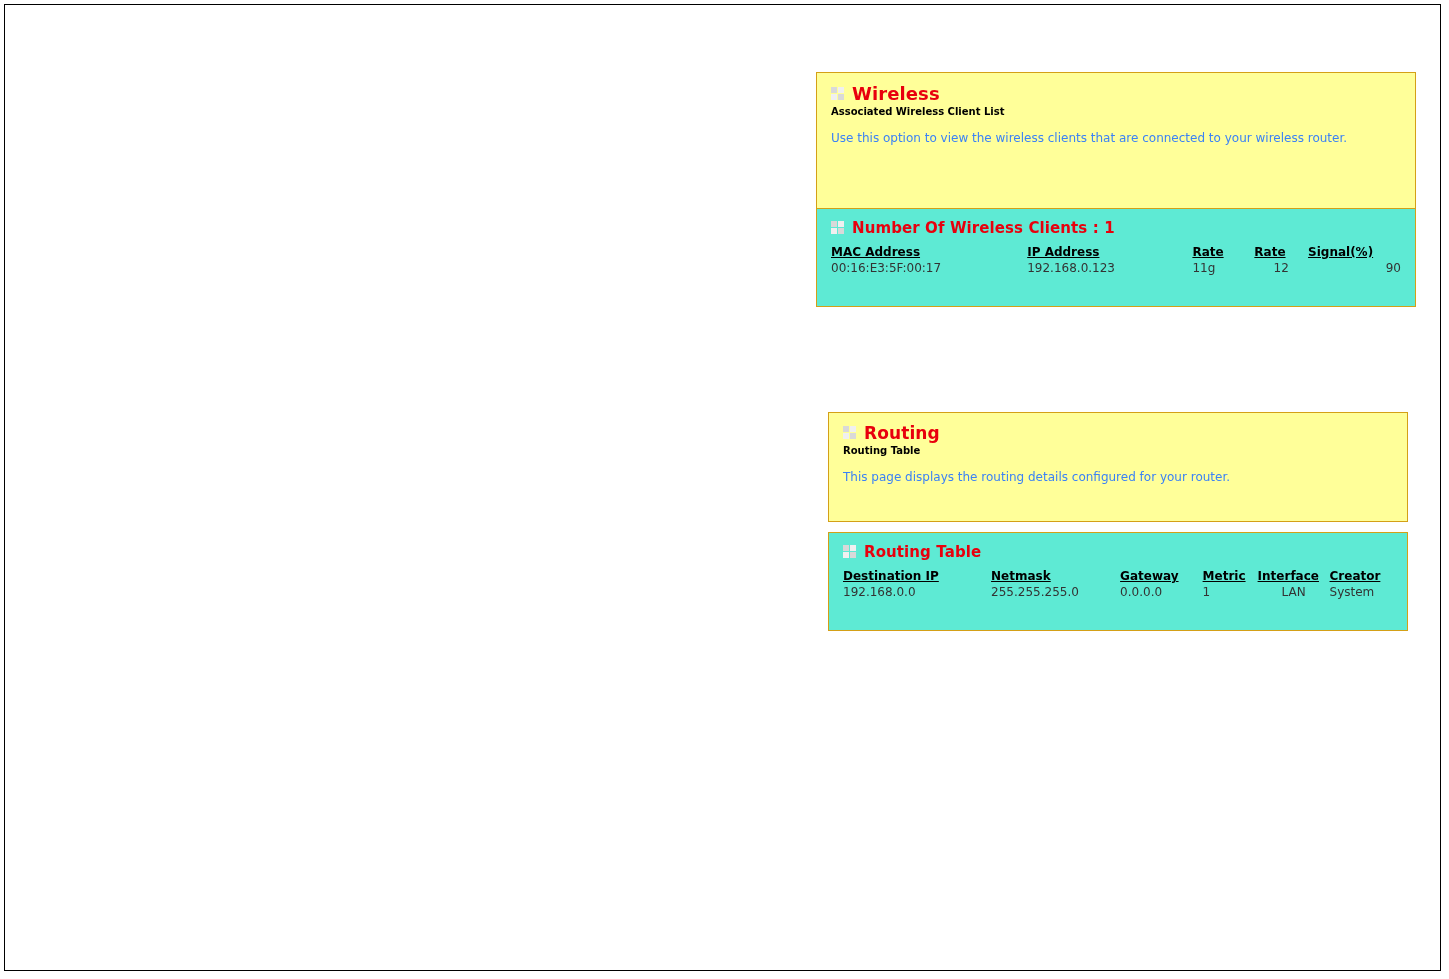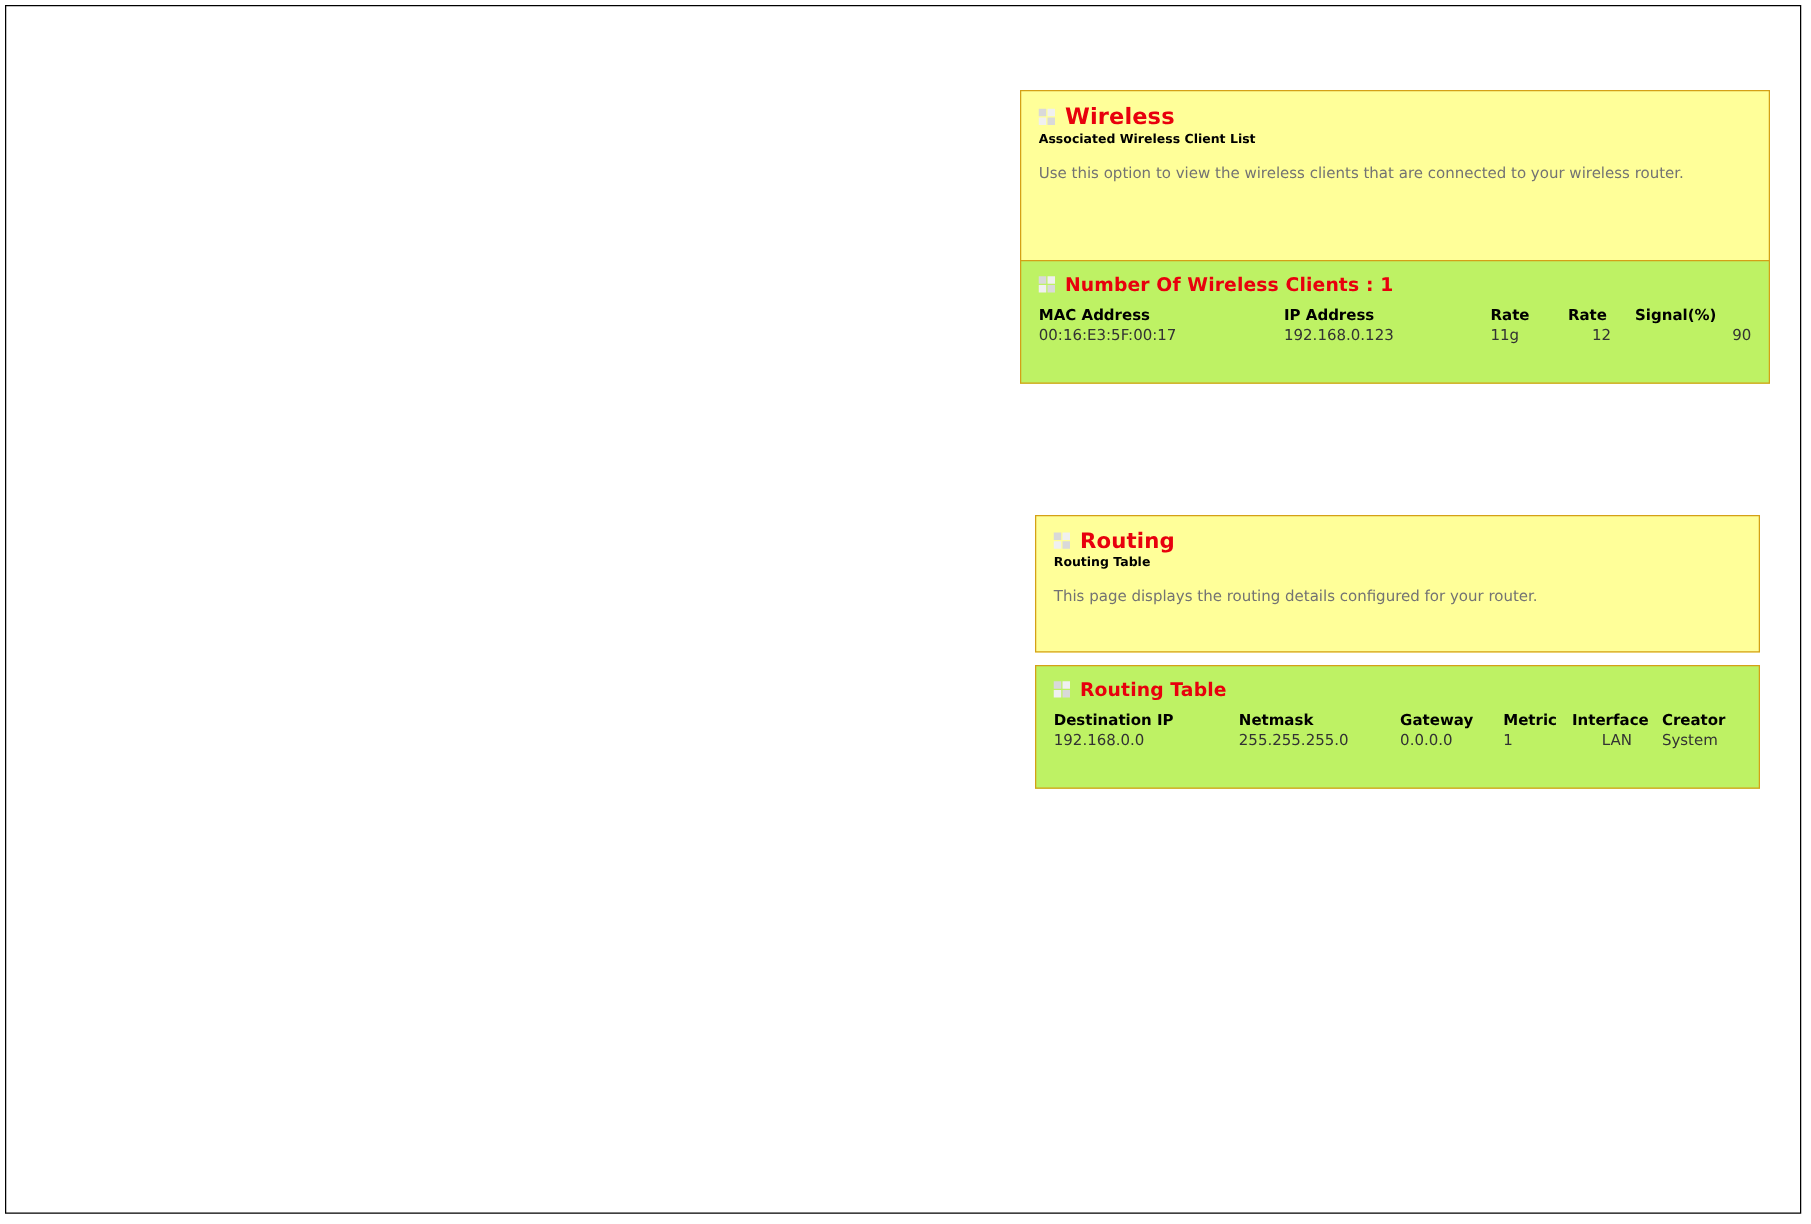--- a/index.html
+++ b/index.html
@@ -29,21 +29,21 @@
     position: absolute;
     box-sizing: border-box;
   }
   .panel-header {
     background: #ffff99;
     border: 1px solid #d4a017;
     box-sizing: border-box;
     padding: 10px 14px 12px 14px;
   }
   .panel-body {
-    background: #bef264;
+    background: #5eead4;
     border: 1px solid #d4a017;
     border-top: none;
     box-sizing: border-box;
     padding: 10px 14px 12px 14px;
   }
 
   .title-row {
     display: flex;
     align-items: center;
     gap: 7px;
@@ -73,37 +73,38 @@
   }
   .panel-subtitle {
     font-size: 10px;
     font-weight: bold;
     color: #000000;
     margin-top: 2px;
     margin-left: 0px;
   }
   .panel-desc {
     font-size: 12px;
-    color: #737373;
+    color: #3b82f6;
     margin-top: 14px;
   }
 
   
   table.data {
     border-collapse: collapse;
     margin-top: 8px;
     width: 100%;
   }
   table.data th {
     font-size: 12px;
     font-weight: bold;
     color: #000;
     text-align: left;
     padding: 0 0 2px 0;
     white-space: nowrap;
+    text-decoration: underline;
   }
   table.data td {
     font-size: 12px;
     color: #333;
     padding: 0;
     white-space: nowrap;
   }
 
   
   .wl-col-0 { width: 190px; padding-left: 0px; }

